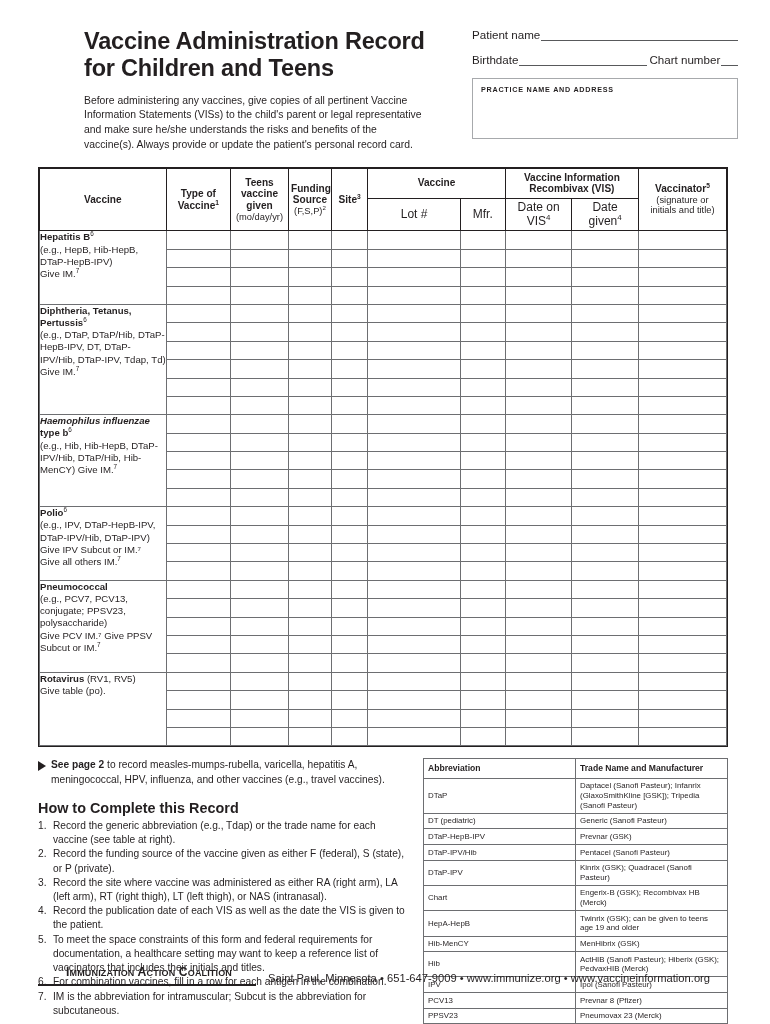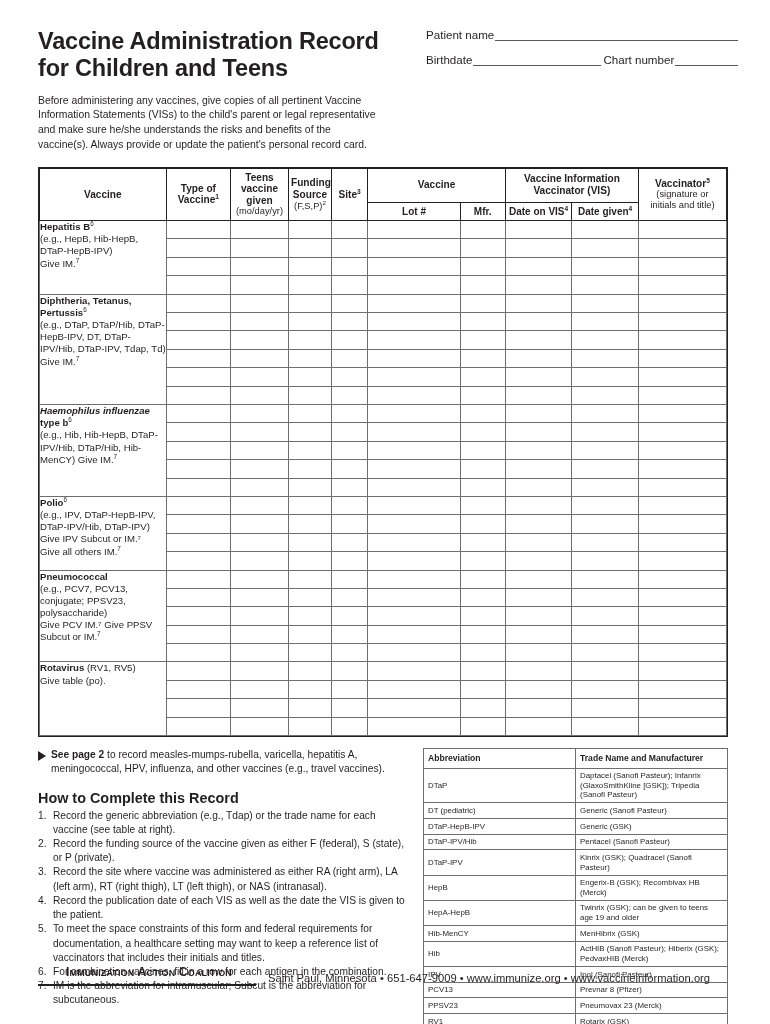--- a/index.html
+++ b/index.html
@@ -9,21 +9,21 @@
     background: #ffffff;
     font-family: "Liberation Sans", sans-serif;
     color: #231f20;
     position: relative;
     overflow: hidden;
   }
   .page { position:absolute; inset:0; padding: 16px 32px 0 38px; }
 
   
   .hdr { display:flex; align-items:flex-start; }
-  .hdr-left { width: 378px; padding-top: 12px; }
+  .hdr-left { width: 378px; padding-top: 12px; margin-left: 46px; }
   .hdr-right { flex:1; padding-left: 10px; padding-top:0px; }
 
   .title {
     font-size: 23.5px; font-weight: bold; line-height: 1.14;
     letter-spacing: -0.2px; color:#231f20; margin:0;
   }
   .intro {
     margin-top: 12px; font-size: 10.4px; line-height: 1.42; color:#231f20;
     max-width: 345px;
   }
@@ -45,21 +45,21 @@
   
   .vtable { margin-top: 14px; width: 690px; border:1.3px solid #231f20; border-collapse:collapse; }
   .vtable table { border-collapse: collapse; width:100%; table-layout:fixed; }
   .vtable th, .vtable td { border:1px solid #6d6e71; padding:0; }
   .vtable thead th {
     border:1px solid #231f20;
     font-size: 10.1px; font-weight:bold; text-align:center; line-height:1.15;
     padding: 3px 2px; color:#231f20; vertical-align: middle;
   }
   .vtable thead th .sub { font-weight: normal; font-size: 9.3px; display:block; }
-  .vtable thead th.small { font-size: 10px; font-weight:bold; padding: 2px; }
+  .vtable thead th.small { font-size: 12px; font-weight:normal; padding: 2px; }
   sup { font-size: 0.66em; vertical-align: super; line-height:0; }
 
   .secname {
     vertical-align: top; text-align:left;
     padding: 5px 6px 4px 7px; font-size: 9.6px; line-height: 1.27;
     border-left:none; border-right:1px solid #231f20;
   }
   .secname b { font-weight: bold; }
   .secname i { font-style: italic; font-weight:bold; }
   .secdiv > td { border-top: 1.4px solid #231f20 !important; }
@@ -117,20 +117,23 @@
     <div class="hdr-right">
       <div class="fieldrow">
         <span class="lbl">Patient name</span>
         <span class="rule"></span>
       </div>
       <div class="fieldrow">
         <span class="lbl">Birthdate</span>
         <span class="rule fixed"></span>
         <span class="lbl2">Chart number</span>
         <span class="rule"></span>
+      </div>
+      <div class="practice-box">
+        <span>PRACTICE NAME AND ADDRESS</span>
       </div>
     </div>
   </div>
 
   <div class="vtable">
     <table>
       <colgroup>
         <col style="width:118px">
           <col style="width:60px">
           <col style="width:54px">
@@ -156,21 +159,21 @@
           </th>
           <th rowspan="2">
             <span>Funding</span><br>
             <span>Source</span>
             <span class="sub"><span>(F,S,P)</span><sup>2</sup></span>
           </th>
           <th rowspan="2"><span>Site</span><sup>3</sup></th>
           <th colspan="2">Vaccine</th>
           <th colspan="2">
             <span>Vaccine Information</span><br>
-            <span>Vaccinator (VIS)</span>
+            <span>Recombivax (VIS)</span>
           </th>
           <th rowspan="2">
             <span>Vaccinator</span><sup>5</sup>
             <span class="sub">(signature or</span>
             <span class="sub">initials and title)</span>
           </th>
         </tr>
         <tr>
           <th class="small">Lot #</th>
           <th class="small">Mfr.</th>
@@ -548,32 +551,32 @@
             <tr>
               <td class="ab">DTaP</td>
               <td>Daptacel (Sanofi Pasteur); Infanrix (GlaxoSmithKline [GSK]); Tripedia (Sanofi Pasteur)</td>
             </tr>
             <tr>
               <td class="ab">DT (pediatric)</td>
               <td>Generic (Sanofi Pasteur)</td>
             </tr>
             <tr>
               <td class="ab">DTaP-HepB-IPV</td>
-              <td>Generic (GSK)</td>
+              <td>Prevnar (GSK)</td>
             </tr>
             <tr>
               <td class="ab">DTaP-IPV/Hib</td>
               <td>Pentacel (Sanofi Pasteur)</td>
             </tr>
             <tr>
               <td class="ab">DTaP-IPV</td>
               <td>Kinrix (GSK); Quadracel (Sanofi Pasteur)</td>
             </tr>
             <tr>
-              <td class="ab">HepB</td>
+              <td class="ab">Chart</td>
               <td>Engerix-B (GSK); Recombivax HB (Merck)</td>
             </tr>
             <tr>
               <td class="ab">HepA-HepB</td>
               <td>Twinrix (GSK); can be given to teens age 19 and older</td>
             </tr>
             <tr>
               <td class="ab">Hib-MenCY</td>
               <td>MenHibrix (GSK)</td>
             </tr>

